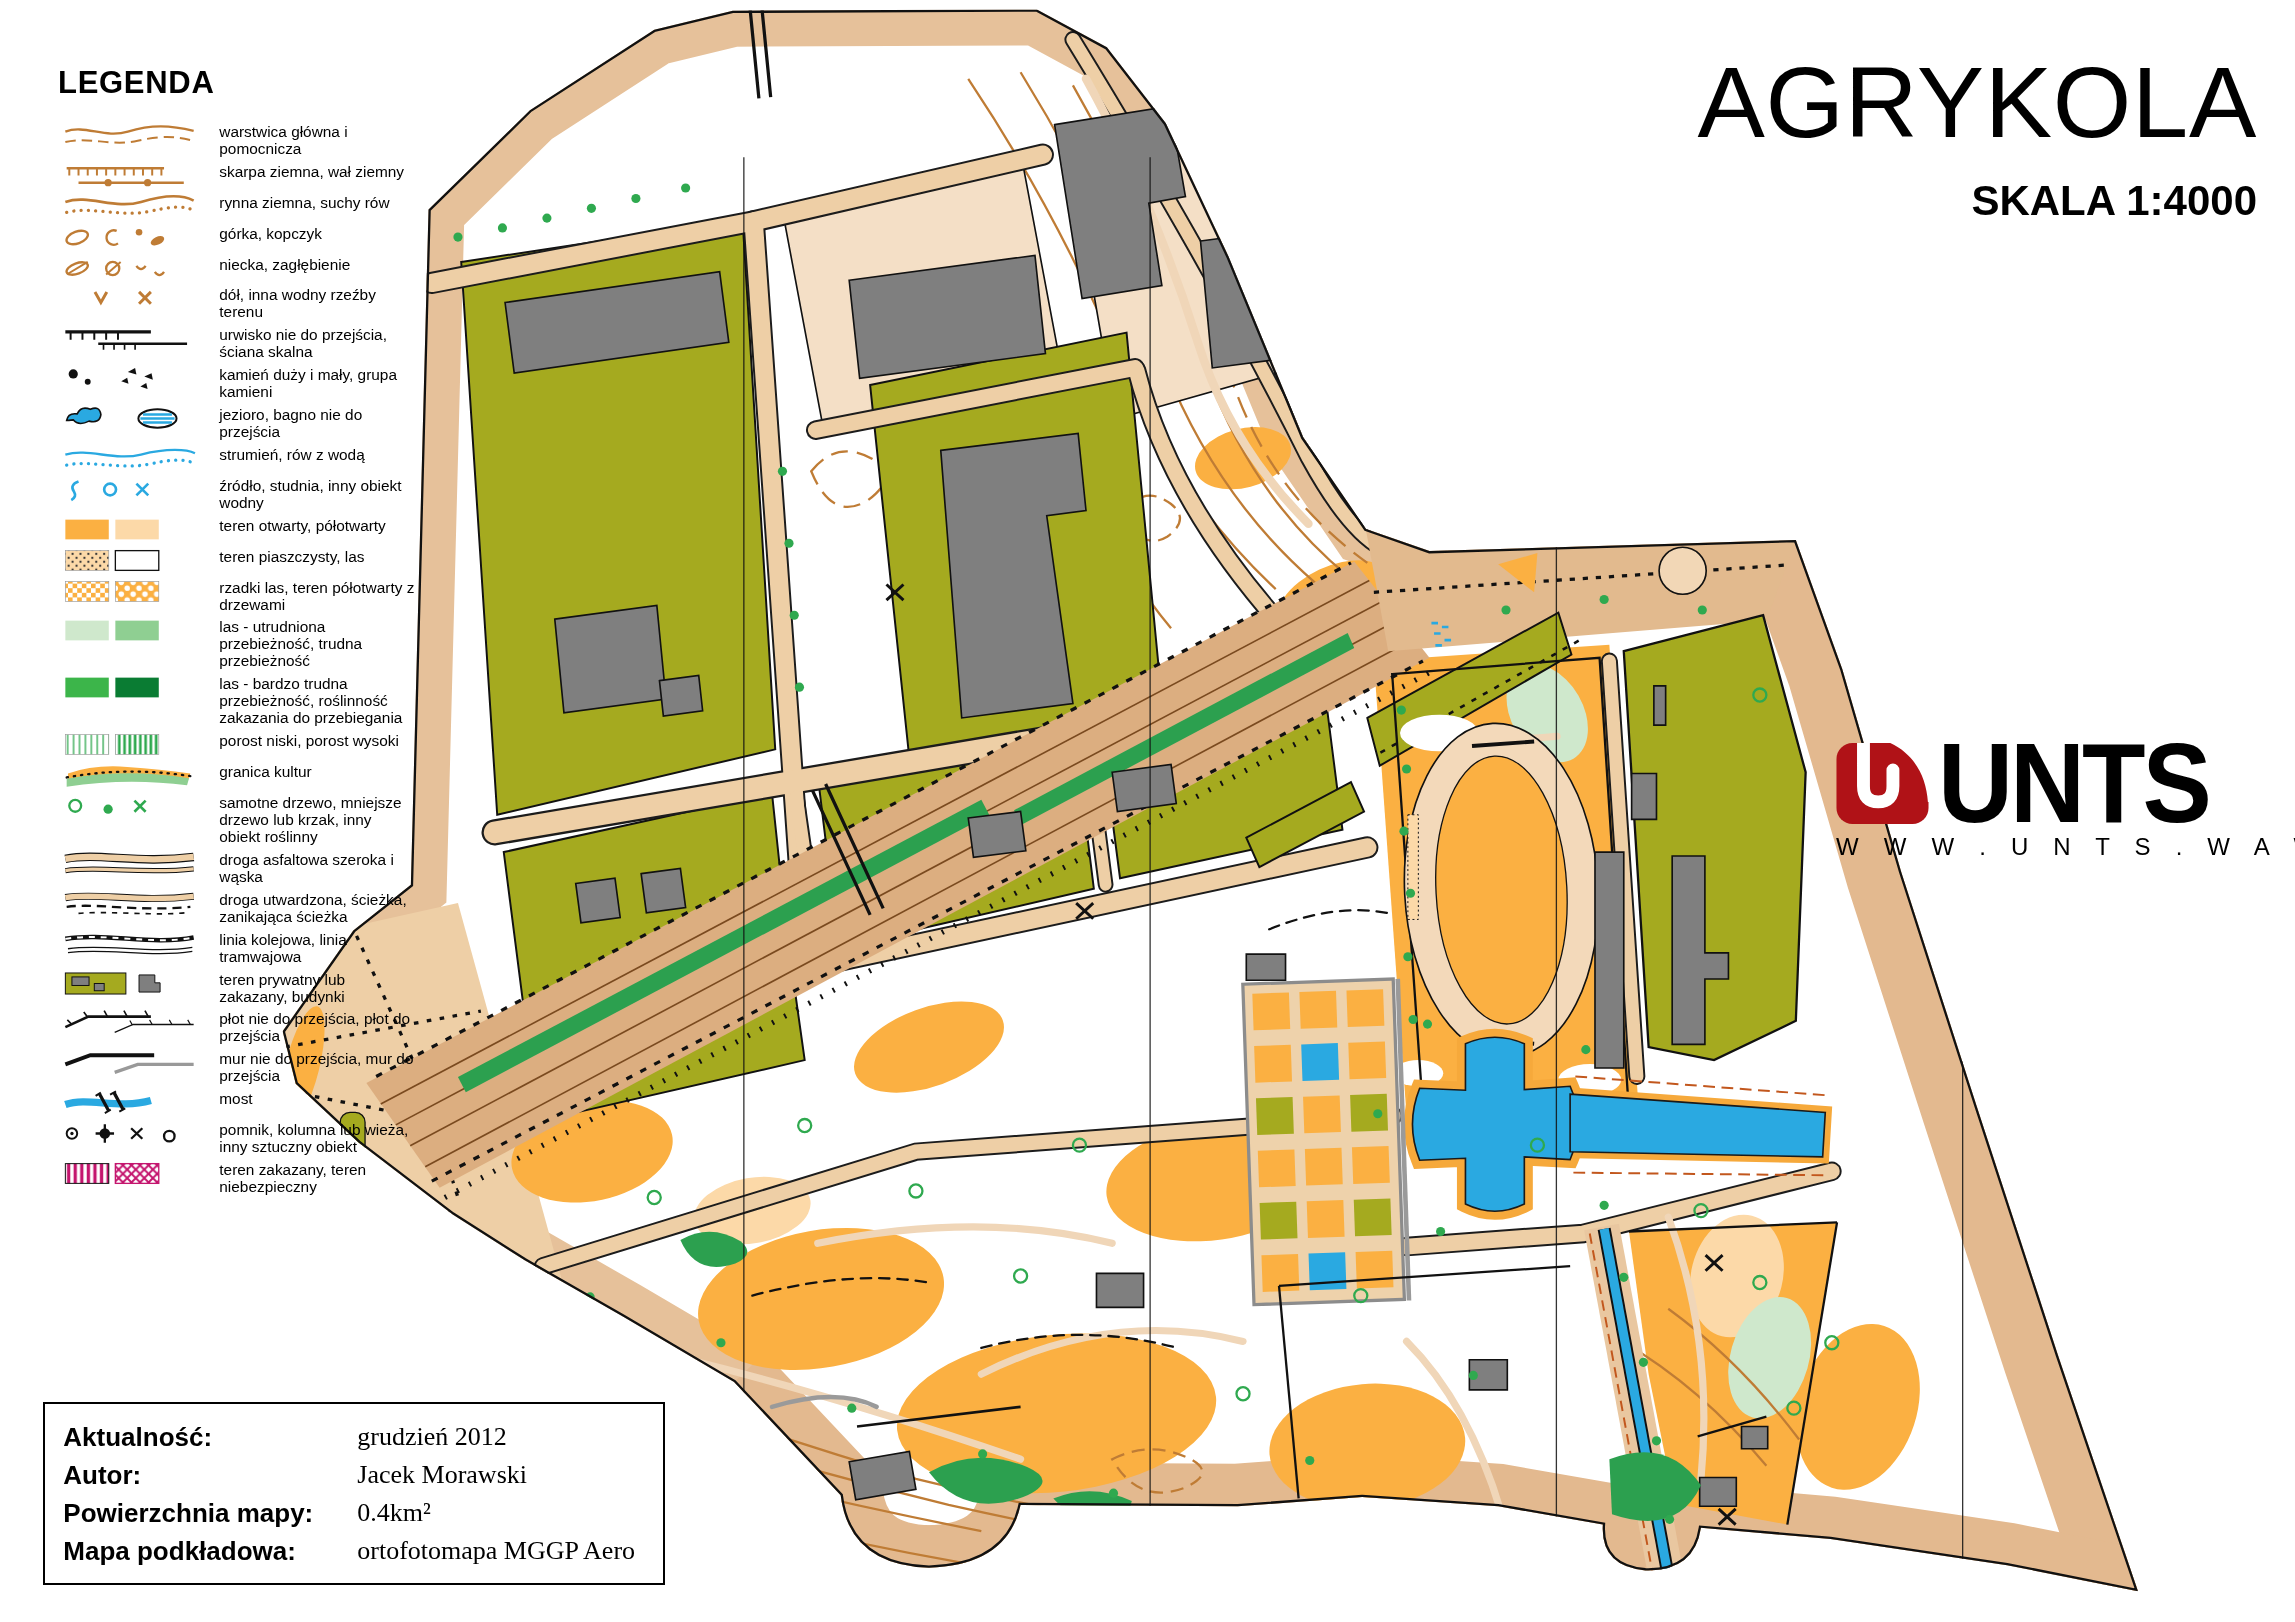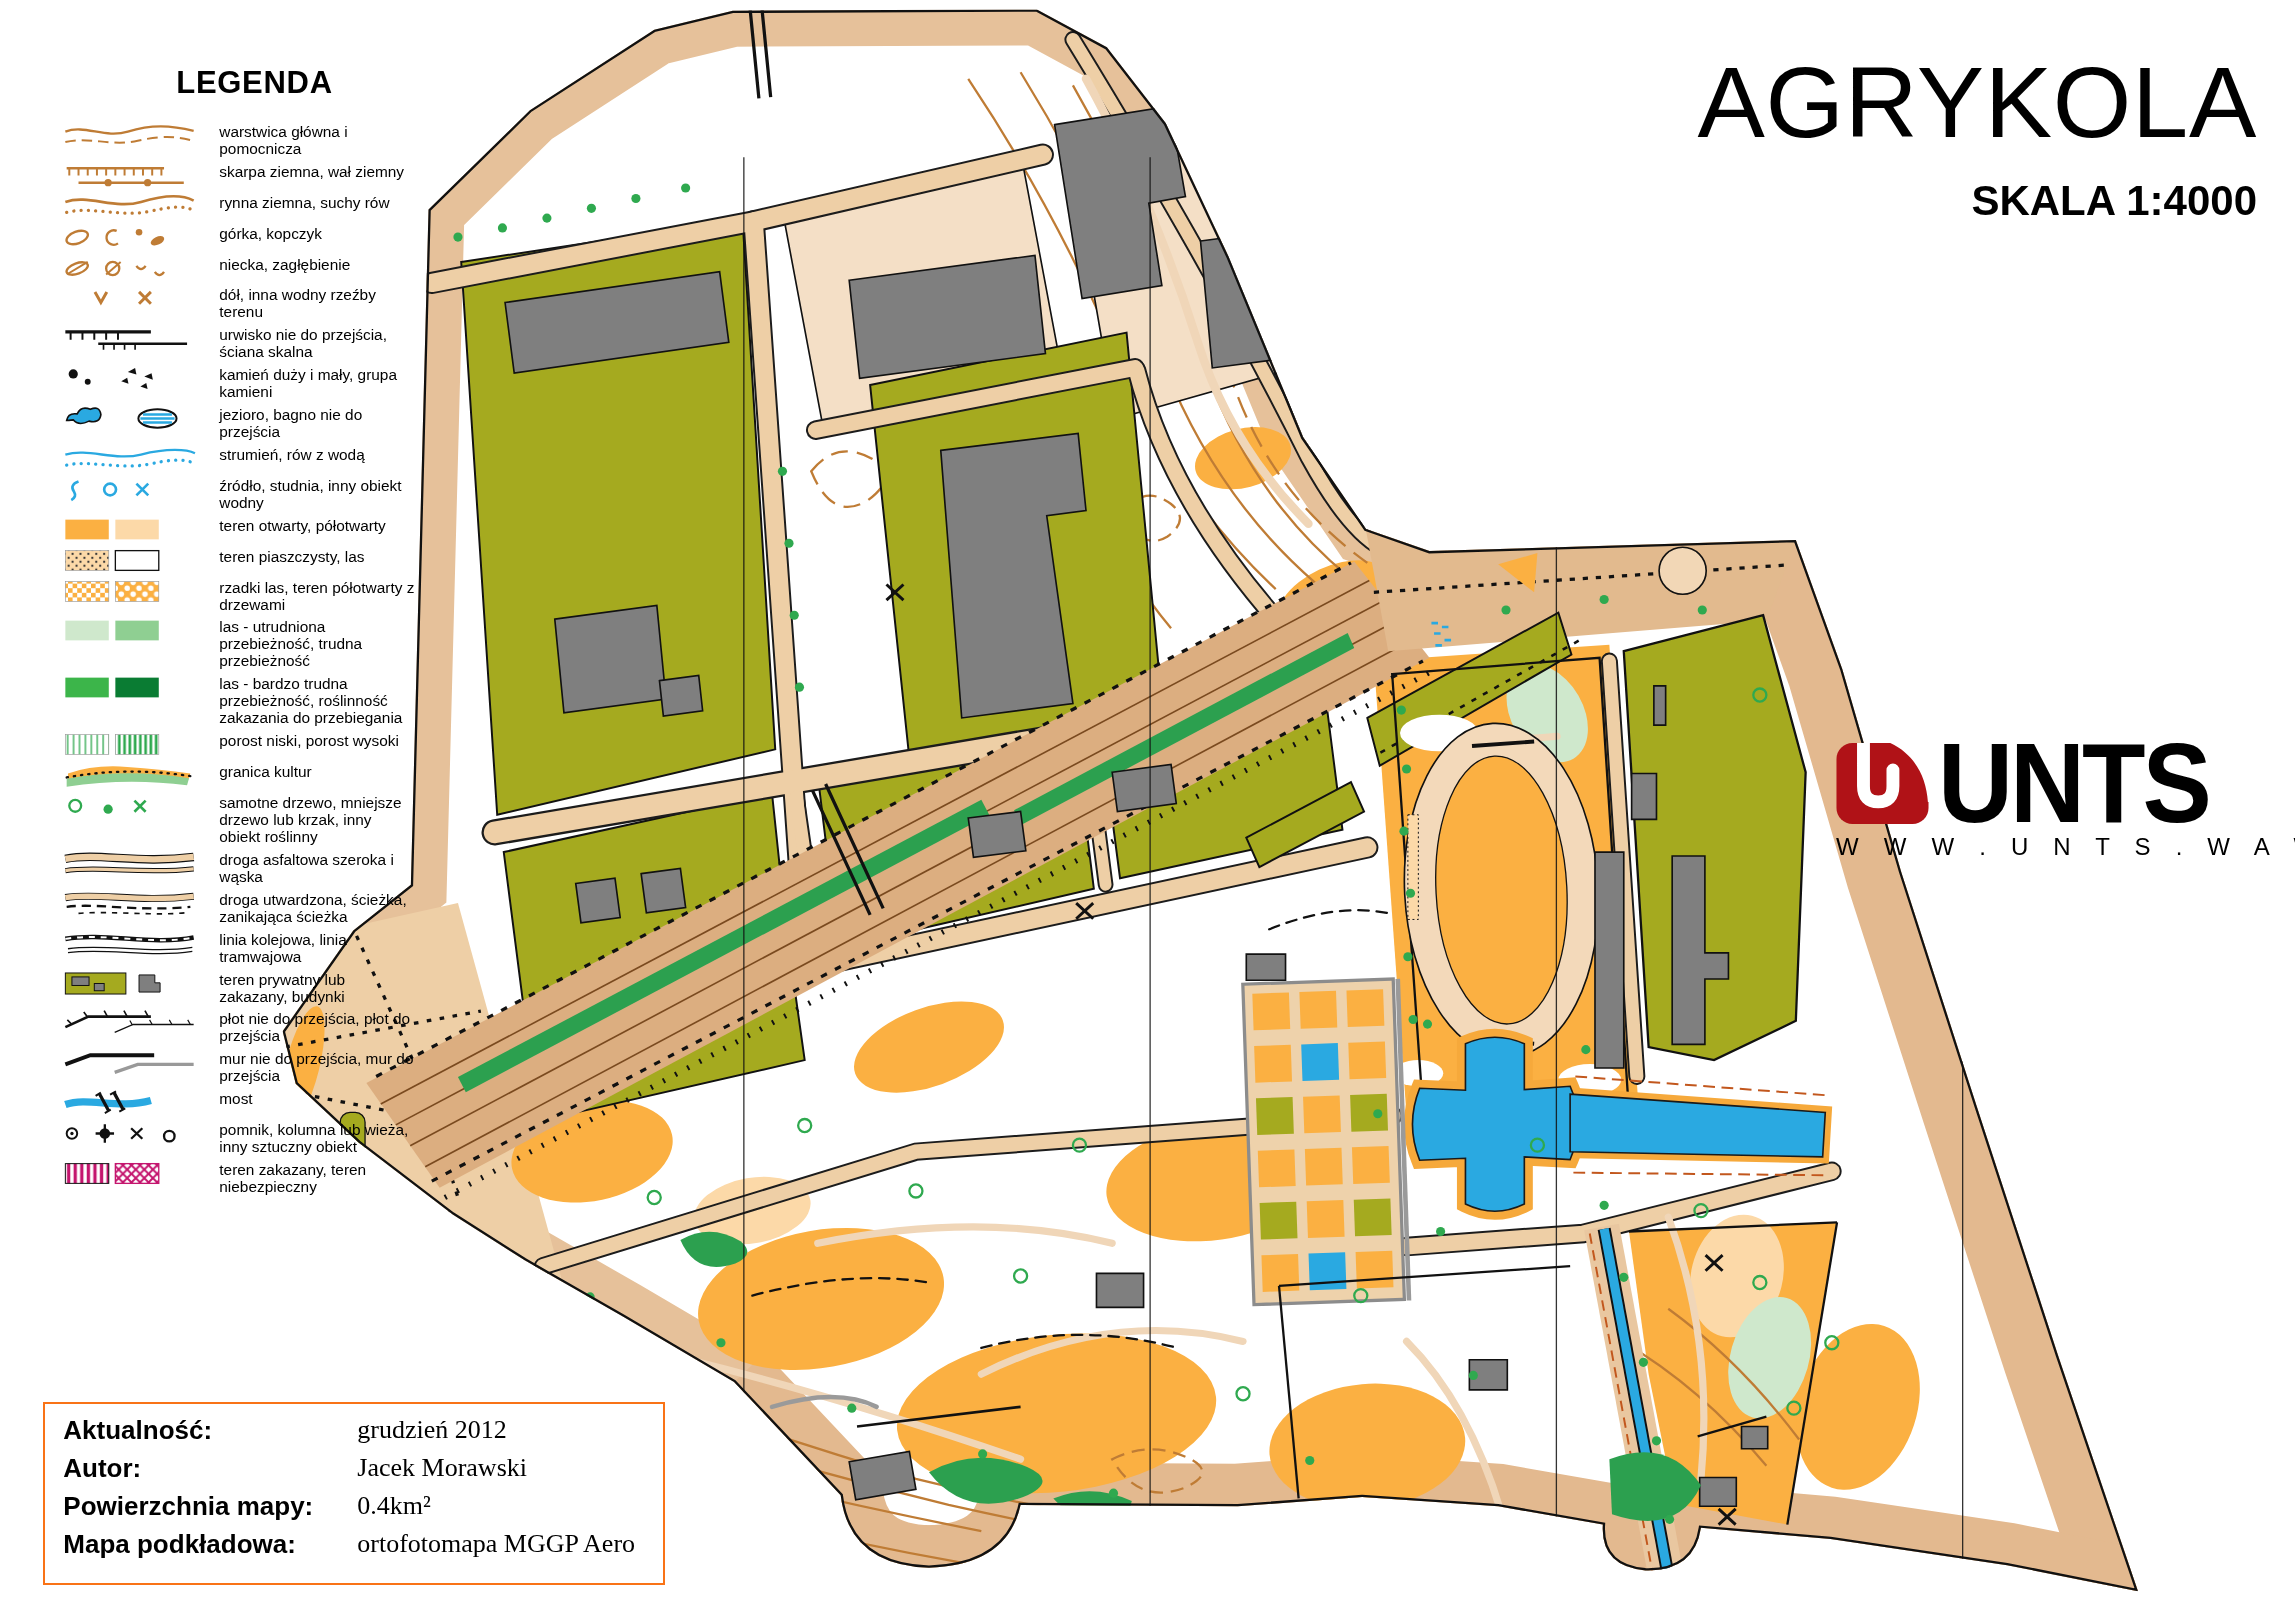--- a/index.html
+++ b/index.html
@@ -2,43 +2,43 @@
 <html style="font-size:10.5px"><head>
 <meta charset="utf-8">
 <style>
   html,body{margin:0;padding:0;}
   body{width:2295px;height:1623px;position:relative;background:#fff;
        font-family:"Liberation Sans", sans-serif;color:#000;overflow:hidden;}
   #map-svg{position:absolute;left:0;top:0;width:2295px;height:1623px;}
 
   
   .legend{position:absolute;left:58px;top:65px;width:393px;}
-  .legend h1{font-size:31px;font-weight:bold;margin:0 0 22px 0;letter-spacing:0.7px;text-align:center;}
+  .legend h1{font-size:31px;font-weight:bold;margin:0 0 22px 0;letter-spacing:0.7px;}
   .lg-row{display:flex;align-items:flex-start;margin:0 0 5.9px 0;}
   .lg-sym{width:143px;height:25px;flex:0 0 143px;margin-right:18.3px;}
   .lg-label{font-size:15.4px;line-height:17px;width:196px;}
 
   
   .title-block{position:absolute;top:52px;right:38px;text-align:right;}
   .title-block .t1{font-size:101px;font-weight:normal;line-height:1;letter-spacing:0.7px;}
   .title-block .t2{font-size:42px;font-weight:bold;margin-top:26px;line-height:1.05;}
   .title-block .t3{font-size:42px;font-weight:bold;line-height:1.05;}
 
   
   .logo{position:absolute;left:1836px;top:743px;width:445px;}
   .logo-row{display:flex;align-items:flex-start;}
   .logo-mark{width:93px;height:81px;}
   .logo-text{font-size:113px;font-weight:bold;line-height:81px;letter-spacing:-3.3px;
              transform:scaleX(.92);transform-origin:left center;margin-left:9.2px;}
   .logo-url{font-size:24px;letter-spacing:9.2px;margin-top:9.2px;white-space:nowrap;}
 
   
   .info-box{position:absolute;left:43px;top:1402px;width:622px;height:183px;
-            border:2px solid #f97316;background:#fff;box-sizing:border-box;
-            display:flex;flex-direction:column;padding:6.5px 0 6.5px 18.3px;}
+            border:2px solid #000000;background:#fff;box-sizing:border-box;
+            display:flex;flex-direction:column;justify-content:center;padding:6.5px 0 6.5px 18.3px;}
   .info-row{display:flex;font-size:26px;line-height:38px;}
   .info-label{font-weight:bold;width:294px;flex:0 0 294px;}
   .info-value{font-weight:normal;font-family:Liberation Serif, serif;}
 </style>
 </head>
 <body>
 
 <svg id="map-svg" viewBox="0 0 3508 2480">
   <defs>
     <path id="bnd" d="M655,320 L810,168 L1000,45 L1120,16 L1585,14 L1692,72 L1782,188 L1878,392 L1992,668 L2088,808 L2185,842 L2745,825 L2816,1022 L2906,1332 L3022,1692 L3146,2072 L3268,2432 L3068,2392 L2798,2352 L2600,2335 Q2590,2402 2515,2400 Q2446,2394 2450,2330 L2290,2302 L2082,2288 L1892,2302 L1560,2300 Q1540,2392 1420,2396 Q1298,2392 1285,2285 L1122,2112 L952,2012 L802,1926 L692,1856 L548,1746 L452,1656 L432,1576 L540,1422 L628,1352 Z"></path>

